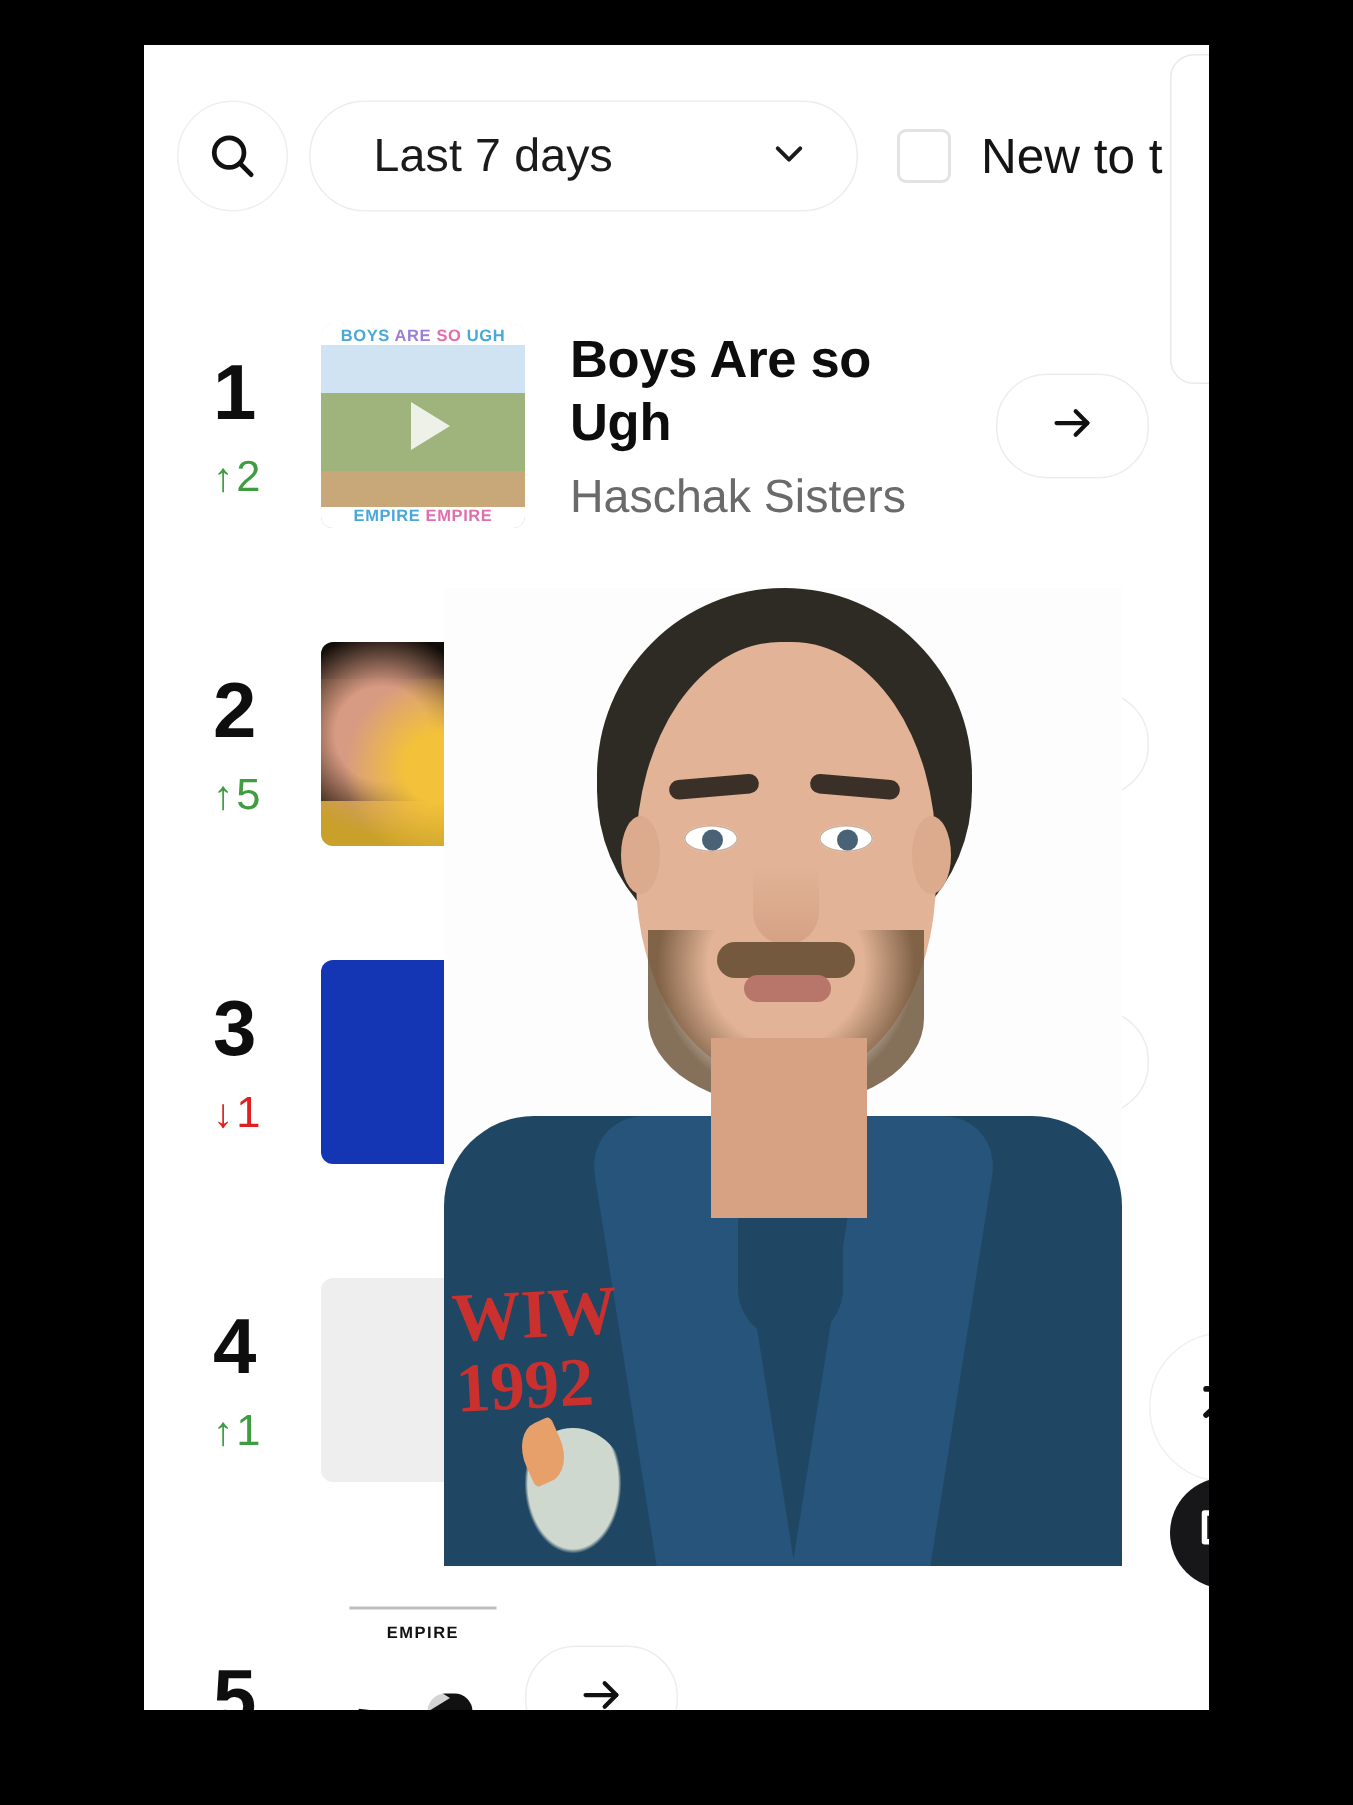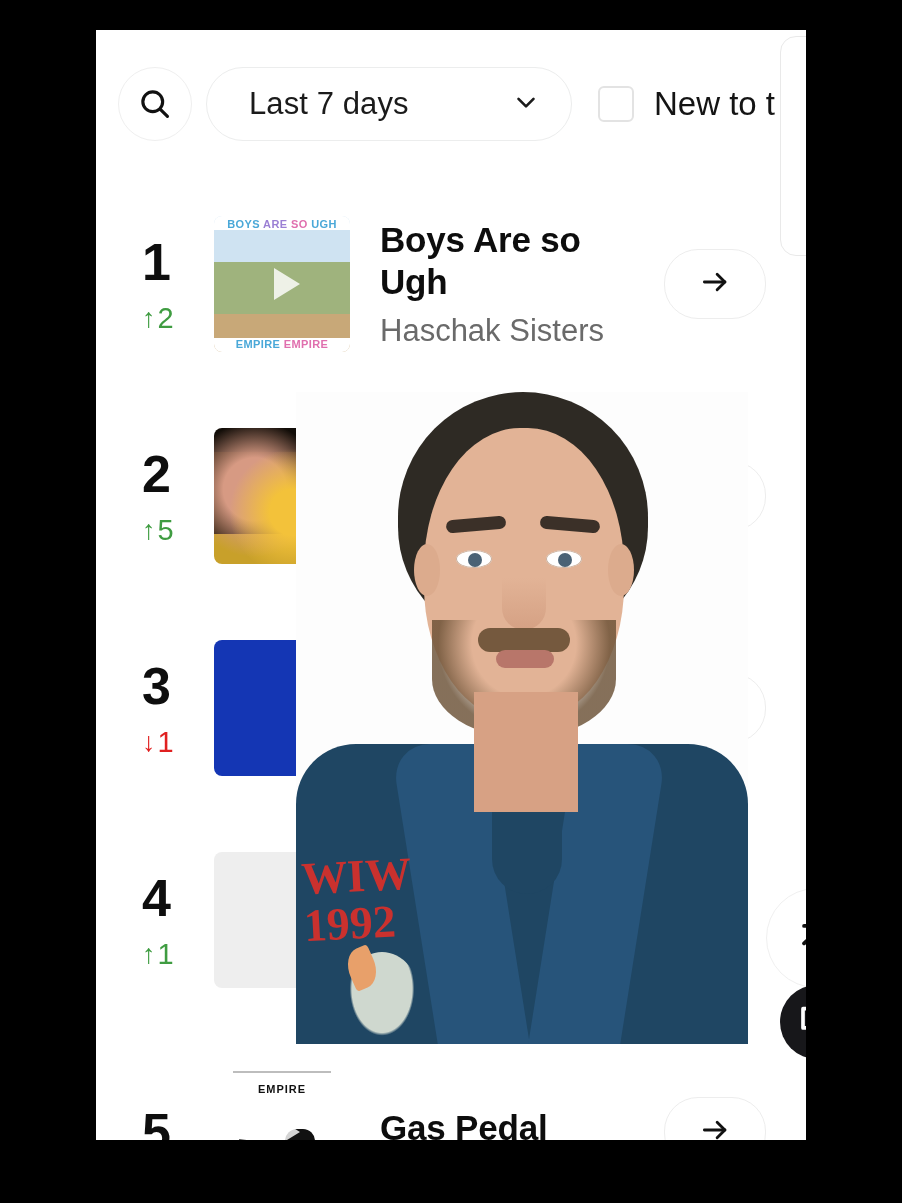--- a/index.html
+++ b/index.html
@@ -538,24 +538,20 @@
             <div class="logo">EMPIRE</div>
             <div class="blk" style="left:16%;bottom:0;width:18px;height:44%;transform:rotate(6deg)"></div>
 
             <div class="blk" style="left:52%;bottom:0;width:30px;height:52%;border-radius:12px 12px 0 0"></div>
 
             <div class="silh"></div>
           </div>
           <div class="play-tri"></div>
         </div>
 
-        <div class="meta">
-          <div class="title">Gas Pedal</div>
-          <div class="artist"></div>
-        </div>
 
         <div class="go-btn">
           <span>
             <svg width="34" height="34" viewBox="0 0 24 24" fill="none" stroke="#111" stroke-width="2" stroke-linecap="round" stroke-linejoin="round">
               <line x1="4.5" y1="12" x2="19" y2="12"></line>
               <polyline points="13.5,6.5 19,12 13.5,17.5"></polyline>
             </svg>
           </span>
         </div>
       </div>

